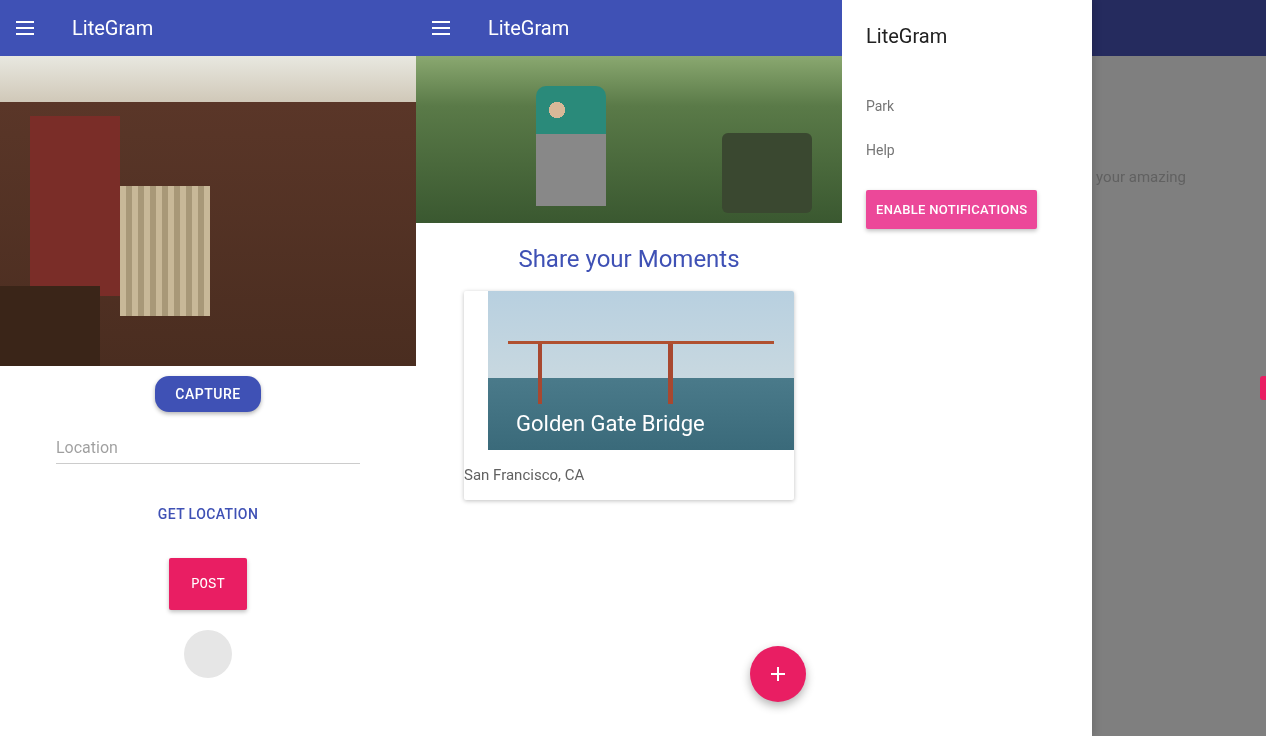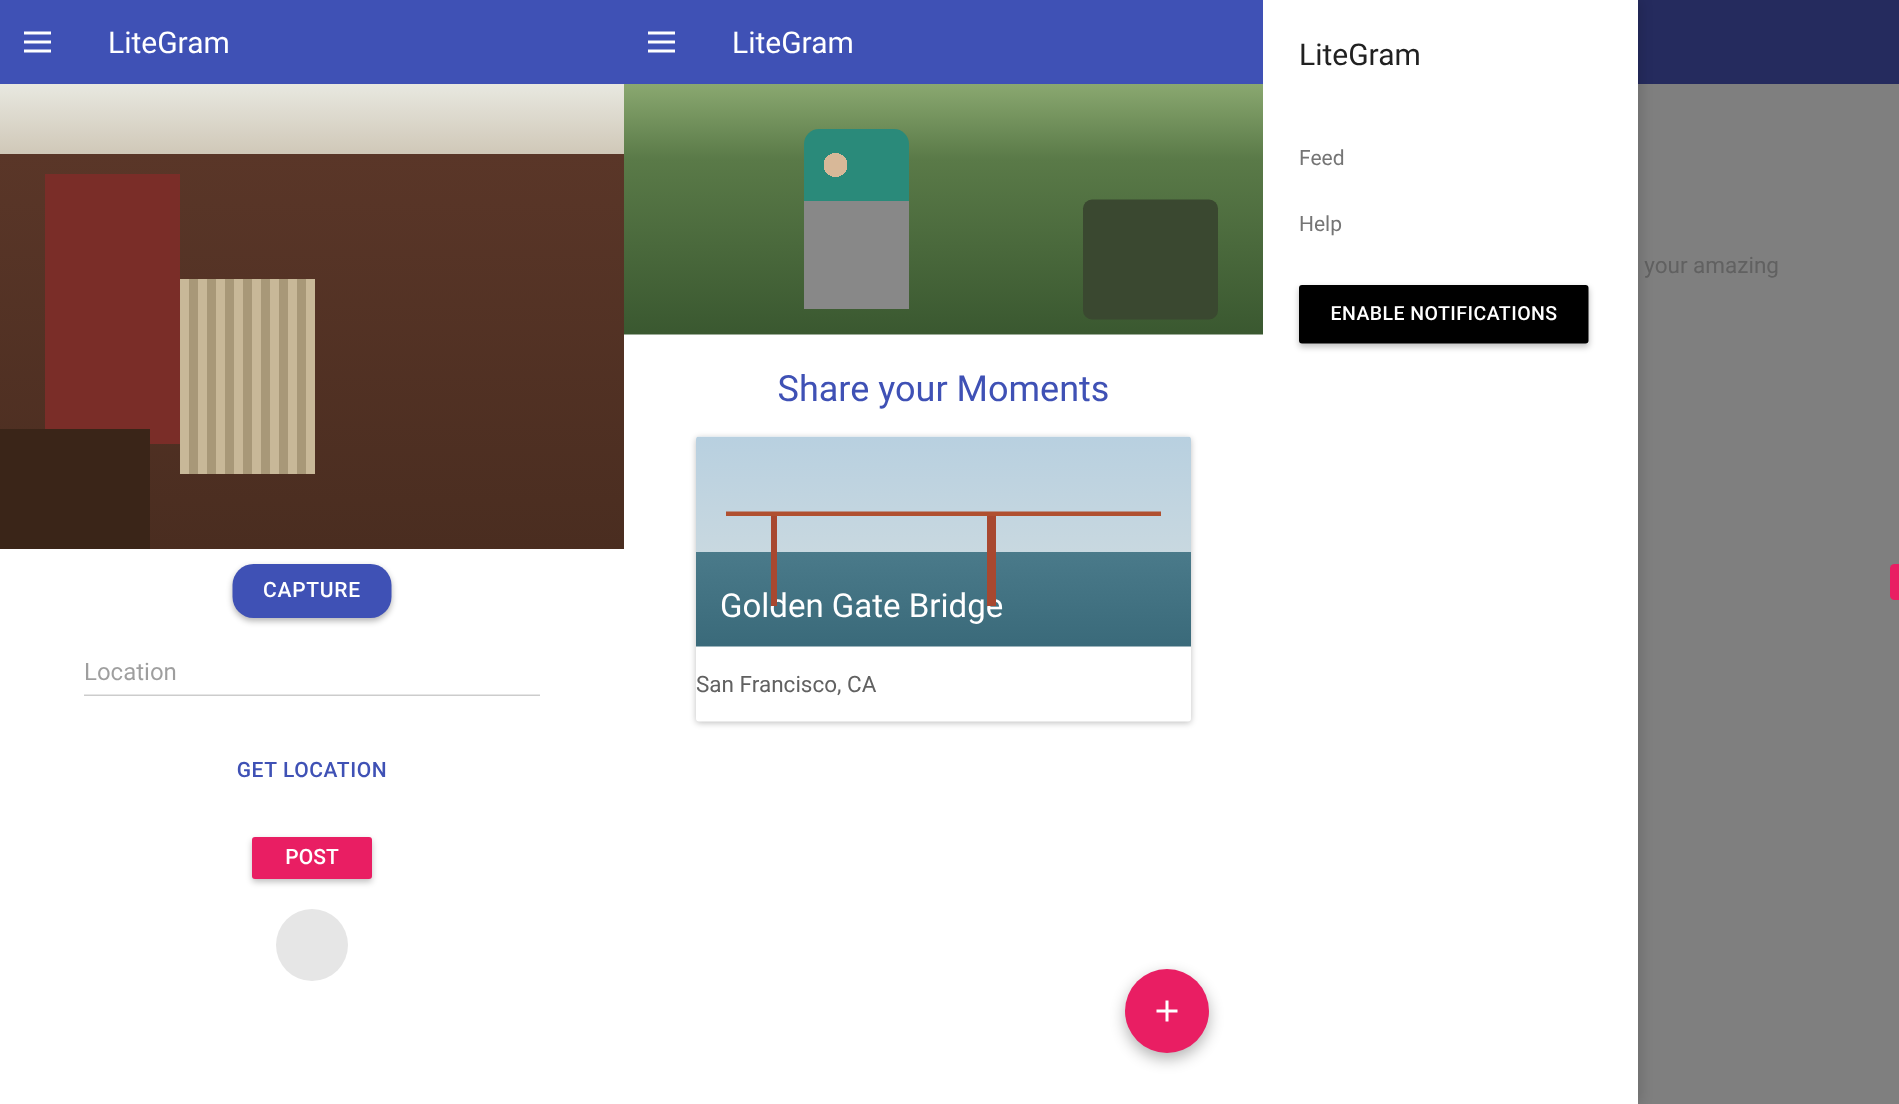--- a/index.html
+++ b/index.html
@@ -23,53 +23,53 @@
 .camera-foreground { position: absolute; left: 0; bottom: 0; width: 100px; height: 80px; background: #3a2518; }
 
 .capture-btn { display: block; margin: 10px auto 20px; background: #3f51b5; color: #fff; border: none; padding: 10px 20px; font-size: 14px; font-weight: 500; letter-spacing: 0.5px; border-radius: 14px; box-shadow: 0 2px 4px rgba(0,0,0,0.3); cursor: pointer; }
 
 .form-area { padding: 0 56px; }
 .text-field { margin-bottom: 42px; }
 .text-field input { width: 100%; border: none; border-bottom: 1px solid rgba(0,0,0,0.2); padding: 6px 0; font-size: 16px; outline: none; background: transparent; }
 .text-field input::placeholder { color: rgba(0,0,0,0.38); }
 
 .get-location { color: #3f51b5; font-size: 14px; font-weight: 500; text-align: center; letter-spacing: 0.4px; margin-bottom: 36px; cursor: pointer; }
-.post-btn { display: block; margin: 0 auto 20px; background: #e91e63; color: #fff; border: none; padding: 6px 22px; font-size: 14px; font-weight: 500; border-radius: 2px; box-shadow: 0 2px 4px rgba(0,0,0,0.25); cursor: pointer; }
+.post-btn { display: block; margin: 0 auto 20px; background: #e91e63; color: #fff; border: none; padding: 18px 22px; font-size: 14px; font-weight: 500; border-radius: 2px; box-shadow: 0 2px 4px rgba(0,0,0,0.25); cursor: pointer; font-family: Liberation Mono, monospace; }
 .avatar-circle { width: 48px; height: 48px; background: #e6e6e6; border-radius: 50%; margin: 0 auto; }
 
 
 .hero { width: 100%; height: 167px; background: linear-gradient(180deg, #8aa870 0%, #5a7a48 30%, #3a5830 100%); position: relative; overflow: hidden; }
 .hero::before { content: ""; position: absolute; left: 120px; top: 30px; width: 70px; height: 120px; background: radial-gradient(circle at 30% 20%, #d8b898 0 8px, transparent 8px), linear-gradient(180deg, #2a8a7a 40%, #888 40%); border-radius: 10px 10px 0 0; }
 .hero::after { content: ""; position: absolute; right: 30px; bottom: 10px; width: 90px; height: 80px; background: #3a4830; border-radius: 6px; }
 
 .tagline { text-align: center; color: #3f51b5; font-size: 24px; font-weight: 400; padding: 22px 0 18px; }
 
 .feed { padding: 0 48px; }
 .card { background: #fff; border-radius: 2px; box-shadow: 0 1px 4px rgba(0,0,0,0.25); margin-bottom: 18px; overflow: hidden; }
-.card-img { height: 140px; position: relative; display: flex; align-items: flex-end; padding: 14px 16px; color: #fff; font-size: 22px; font-weight: 400; }
+.card-img { height: 159px; position: relative; display: flex; align-items: flex-end; padding: 14px 28px; color: #fff; font-size: 22px; font-weight: 400; margin-left: 24px; }
 .bridge-bg { background: linear-gradient(180deg, #b8d0e0 0%, #c8d8e0 55%, #4a7a8a 55%, #3a6a7a 100%); }
 .bridge-bg::before { content: ""; position: absolute; left: 20px; right: 20px; top: 50px; height: 60px; background: linear-gradient(90deg, transparent 0 30px, #a84830 30px 34px, transparent 34px 60%, #a84830 60% 62%, transparent 62%); border-top: 3px solid #b05030; }
 .ceiling-bg { background: linear-gradient(135deg, #d8d0c0 0%, #e8e0d0 50%, #c8c0b0 100%); }
 .ceiling-bg::before { content: ""; position: absolute; left: 45%; top: 35%; width: 50px; height: 50px; background: radial-gradient(circle, #f0e8d8 0 10px, #d0c8b8 10px 20px, transparent 20px); }
 .card-loc { color: #616161; font-size: 15px; padding: 16px 0; }
 
 .fab { position: absolute; right: 36px; bottom: 34px; width: 56px; height: 56px; background: #e91e63; border-radius: 50%; display: flex; align-items: center; justify-content: center; box-shadow: 0 4px 10px rgba(0,0,0,0.3); cursor: pointer; }
 .fab svg { width: 24px; height: 24px; fill: #fff; }
 
 
 .panel3-bg-top { position: absolute; top: 0; right: 0; width: 174px; height: 56px; background: #252b5e; }
 .panel3-bg-rest { position: absolute; top: 56px; right: 0; width: 174px; bottom: 0; background: #7f7f7f; }
 .bg-text { position: absolute; top: 168px; right: 80px; color: #616161; font-size: 15px; }
 .pink-edge { position: absolute; right: 0; top: 376px; width: 6px; height: 24px; background: #e91e63; border-radius: 3px 0 0 3px; }
 
 .drawer { position: absolute; top: 0; left: 0; width: 250px; height: 100%; background: #fff; box-shadow: 2px 0 8px rgba(0,0,0,0.15); padding: 24px; }
 .drawer-title { font-size: 20px; color: #212121; margin-bottom: 36px; }
 .drawer-item { font-size: 14px; color: #757575; padding: 14px 0; cursor: pointer; }
 .drawer-item:last-of-type { margin-bottom: 18px; }
-.enable-btn { background: #000000; color: #fff; border: none; padding: 12px 21px; font-size: 13px; font-weight: 500; letter-spacing: 0.3px; border-radius: 2px; box-shadow: 0 2px 4px rgba(0,0,0,0.25); cursor: pointer; }
+.enable-btn { background: #ec4899; color: #fff; border: none; padding: 12px 10px; font-size: 13px; font-weight: 500; letter-spacing: 0.3px; border-radius: 2px; box-shadow: 0 2px 4px rgba(0,0,0,0.25); cursor: pointer; }
 </style>
 </head>
 <body>
 
 <div class="panel panel1">
   <div class="appbar">
     <div class="hamburger">
         <span></span>
         <span></span>
         <span></span>
@@ -117,17 +117,17 @@
   </div>
 </div>
 
 <div class="panel panel3">
   <div class="panel3-bg-top"></div>
   <div class="panel3-bg-rest"></div>
   <div class="bg-text">e your amazing</div>
   <div class="pink-edge"></div>
   <div class="drawer">
     <div class="drawer-title">LiteGram</div>
-    <div class="drawer-item">Feed</div>
+    <div class="drawer-item">Park</div>
     <div class="drawer-item">Help</div>
     <button class="enable-btn">ENABLE NOTIFICATIONS</button>
   </div>
 </div>
 
 </body></html>

